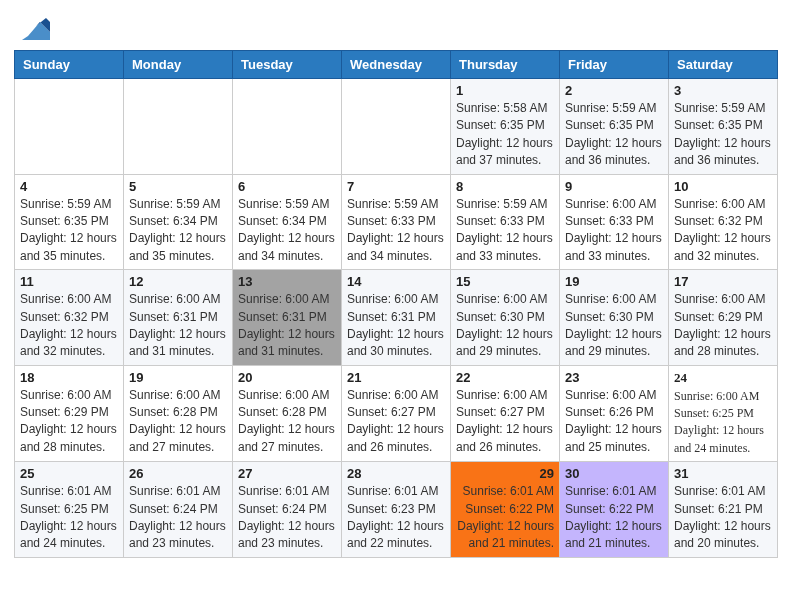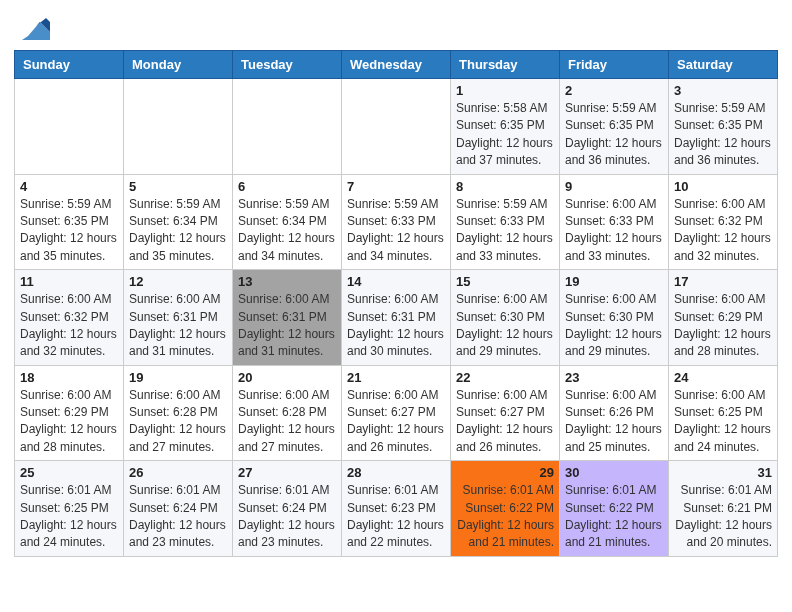--- a/index.html
+++ b/index.html
@@ -294,21 +294,21 @@
 Daylight: 12 hours
 and 26 minutes.</div>
           </td>
           <td style="background: rgb(255, 255, 255); margin-top: 32px;">
             <div class="day-num">23</div>
             <div class="day-info" style="white-space: pre-line;">Sunrise: 6:00 AM
 Sunset: 6:26 PM
 Daylight: 12 hours
 and 25 minutes.</div>
           </td>
-          <td style="background: rgb(255, 255, 255);">
+          <td style="background: rgb(255, 255, 255); font-family: Liberation Serif, serif;">
             <div class="day-num">24</div>
             <div class="day-info" style="white-space: pre-line;">Sunrise: 6:00 AM
 Sunset: 6:25 PM
 Daylight: 12 hours
 and 24 minutes.</div>
           </td>
         </tr>
         <tr>
           <td style="background: rgb(245, 247, 250);">
             <div class="day-num">25</div>
@@ -345,21 +345,21 @@
 Daylight: 12 hours
 and 21 minutes.</div>
           </td>
           <td style="background: #c4b5fd;">
             <div class="day-num">30</div>
             <div class="day-info" style="white-space: pre-line;">Sunrise: 6:01 AM
 Sunset: 6:22 PM
 Daylight: 12 hours
 and 21 minutes.</div>
           </td>
-          <td style="background: rgb(245, 247, 250); text-align: right;">
+          <td style="background: rgb(245, 247, 250);">
             <div class="day-num">31</div>
             <div class="day-info" style="white-space: pre-line;">Sunrise: 6:01 AM
 Sunset: 6:21 PM
 Daylight: 12 hours
 and 20 minutes.</div>
           </td>
         </tr>
       </tbody>
   </table>
 </div>

